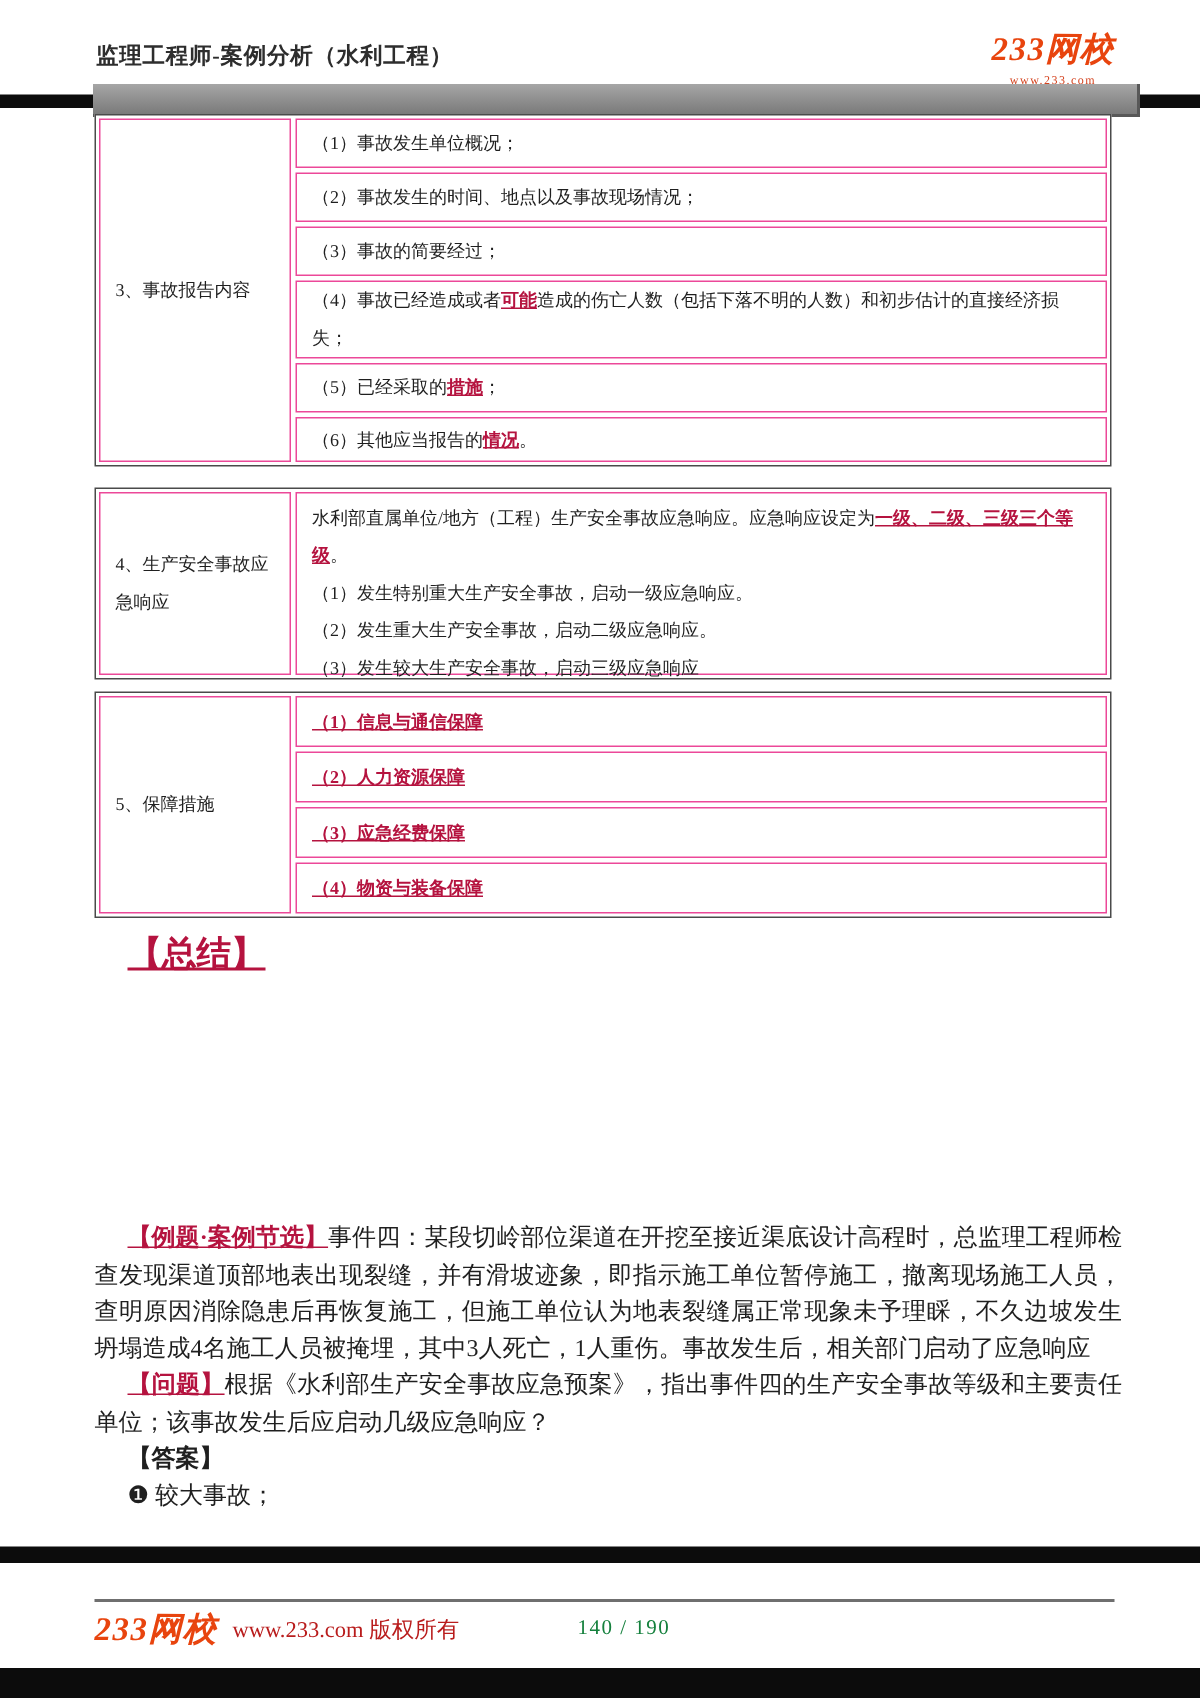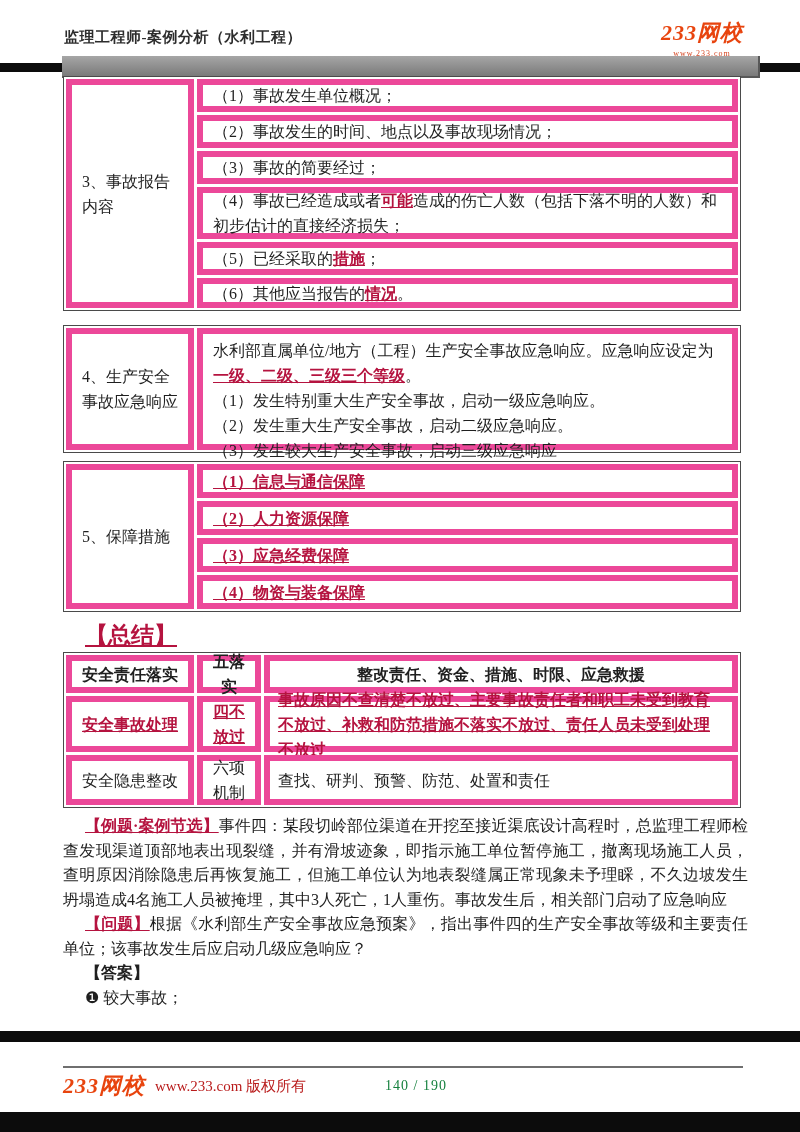--- a/index.html
+++ b/index.html
@@ -10,21 +10,21 @@
   
   .hdr-title{position:absolute;left:64px;top:28px;font-size:15px;font-weight:bold;color:#2d2d2d;letter-spacing:.5px;}
   .brand{position:absolute;left:652px;top:18px;width:100px;text-align:center;}
   .brand-main{font-size:22px;font-weight:bold;font-style:italic;color:#e8440e;letter-spacing:1px;}
   .brand-sub{font-size:8px;color:#d4431f;letter-spacing:1px;margin-top:1px;}
   .top-black{position:absolute;left:0;top:63px;width:800px;height:9px;background:#0c0c0c;}
   .top-gray{position:absolute;left:62px;top:56px;width:696px;height:20px;
     background:linear-gradient(#a6a6a6,#7a7a7a);border-bottom:2px solid #585858;border-right:2px solid #585858;}
   
   .grid{position:absolute;left:63px;width:678px;display:grid;gap:3px;border:1px solid #4a4a4a;padding:2px;background:#fff;box-sizing:border-box;}
-  .cell{border:6px solid #ec4899;display:flex;align-items:center;padding:3px 10px;font-size:16px;line-height:25px;box-sizing:border-box;background:#fff;}
+  .cell{border:1px solid #ec4899;display:flex;align-items:center;padding:3px 10px;font-size:12px;line-height:25px;box-sizing:border-box;background:#fff;}
   .cell.center{justify-content:center;text-align:center;}
   .lbl{align-items:center;}
   .red-bu{color:#b5133f;font-weight:bold;text-decoration:underline;}
   .t-report{top:76px;grid-template-columns:128px 1fr;grid-template-rows:33px 33px 33px 52px 33px 30px;}
   .t-report .lbl{grid-row:1/7;}
   .t-resp{top:325px;grid-template-columns:128px 1fr;grid-template-rows:122px;}
   .t-resp .body{display:block;padding:4px 10px;}
   .t-safe{top:461px;grid-template-columns:128px 1fr;grid-template-rows:34px 34px 34px 34px;}
   .t-safe .lbl{grid-row:1/5;}
   .t-sum{top:652px;grid-template-columns:128px 64px 1fr;grid-template-rows:38px 56px 50px;}
@@ -86,31 +86,20 @@
   <div class="grid t-safe">
     <div class="cell lbl">5、保障措施</div>
     <div class="cell red-bu">（1）信息与通信保障</div>
     <div class="cell red-bu">（2）人力资源保障</div>
     <div class="cell red-bu">（3）应急经费保障</div>
     <div class="cell red-bu">（4）物资与装备保障</div>
   </div>
 
   <div class="summary-head red-bu bold">【总结】</div>
 
-  <div class="grid t-sum">
-    <div class="cell center bold">安全责任落实</div>
-    <div class="cell center bold">五落实</div>
-    <div class="cell center bold">整改责任、资金、措施、时限、应急救援</div>
-    <div class="cell center red-bu">安全事故处理</div>
-    <div class="cell center red-bu">四不放过</div>
-    <div class="cell red-bu">事故原因不查清楚不放过、主要事故责任者和职工未受到教育不放过、补救和防范措施不落实不放过、责任人员未受到处理不放过</div>
-    <div class="cell center">安全隐患整改</div>
-    <div class="cell center">六项机制</div>
-    <div class="cell">查找、研判、预警、防范、处置和责任</div>
-  </div>
 
   <div class="paras">
     <p class="indent"><span class="red-bu">【例题·案例节选】</span><span>事件四：某段切岭部位渠道在开挖至接近渠底设计高程时，总监理工程师检查发现渠道顶部地表出现裂缝，并有滑坡迹象，即指示施工单位暂停施工，撤离现场施工人员，查明原因消除隐患后再恢复施工，但施工单位认为地表裂缝属正常现象未予理睬，不久边坡发生坍塌造成4名施工人员被掩埋，其中3人死亡，1人重伤。事故发生后，相关部门启动了应急响应</span></p>
     <p class="indent"><span class="red-bu">【问题】</span><span>根据《水利部生产安全事故应急预案》，指出事件四的生产安全事故等级和主要责任单位；该事故发生后应启动几级应急响应？</span></p>
     <p class="indent bold">【答案】</p>
     <p class="indent">❶ 较大事故；</p>
   </div>
 
   <div class="bar-mid"></div>
   <div class="foot-rule"></div>

